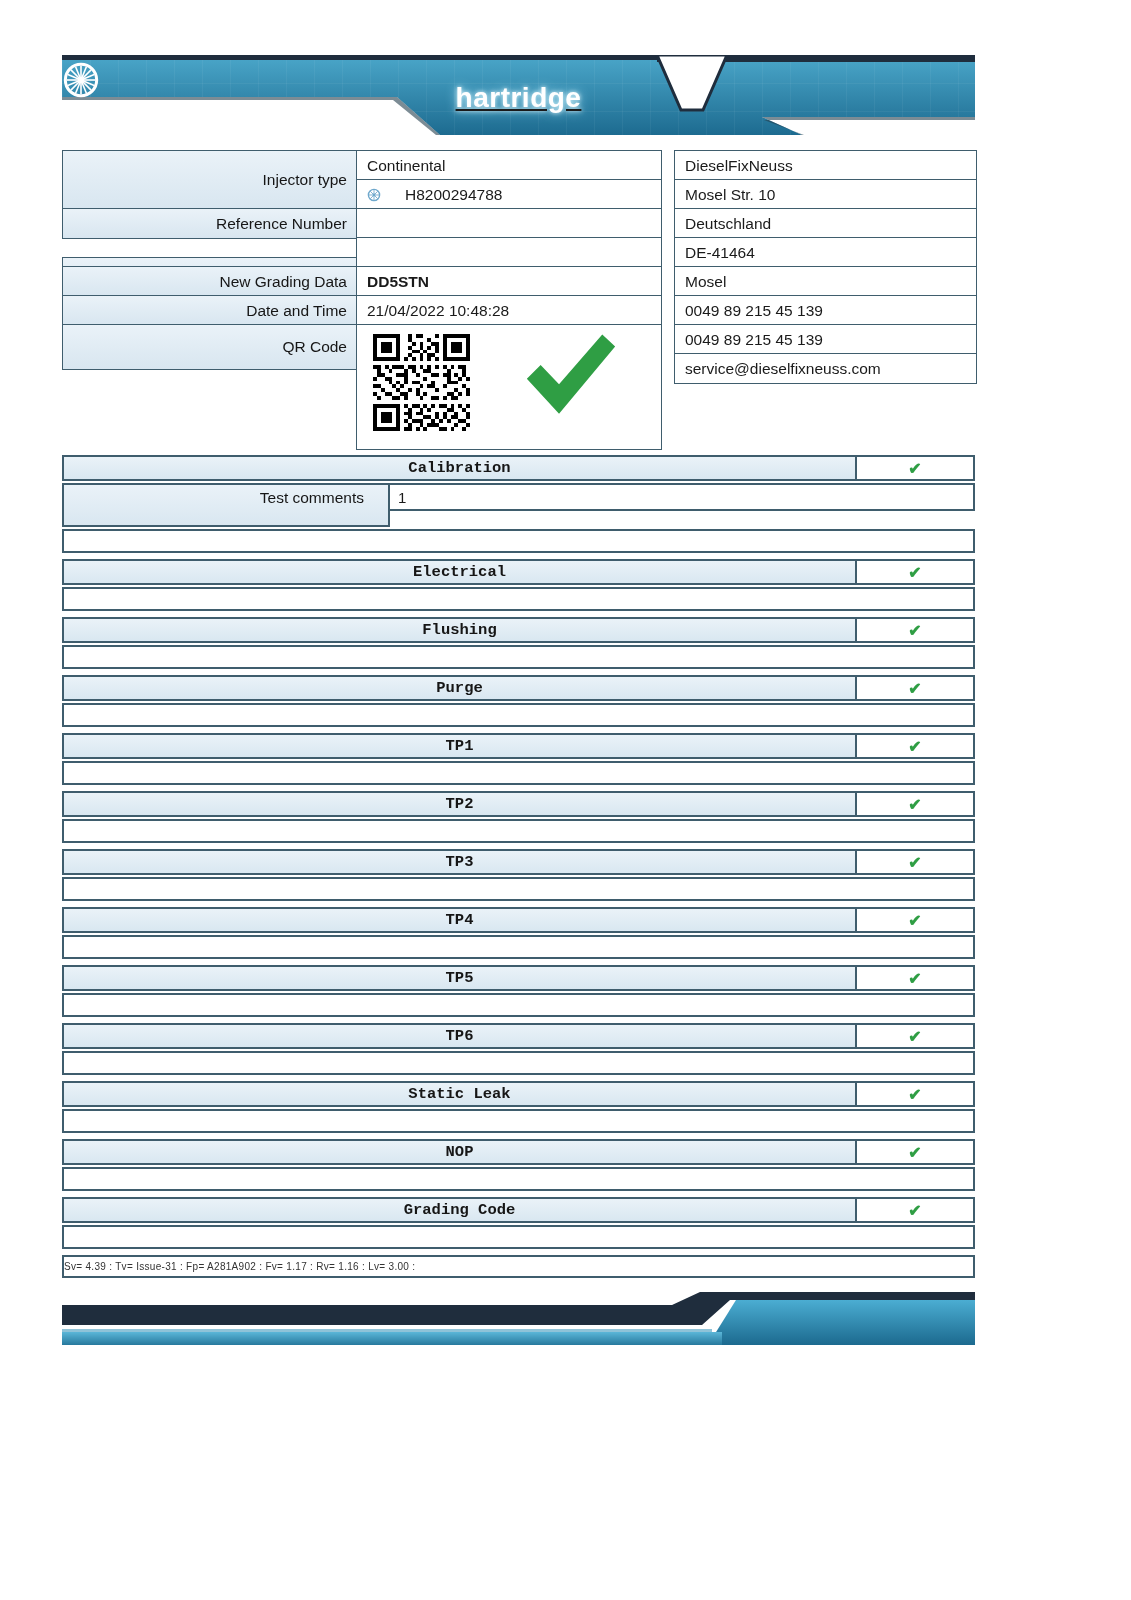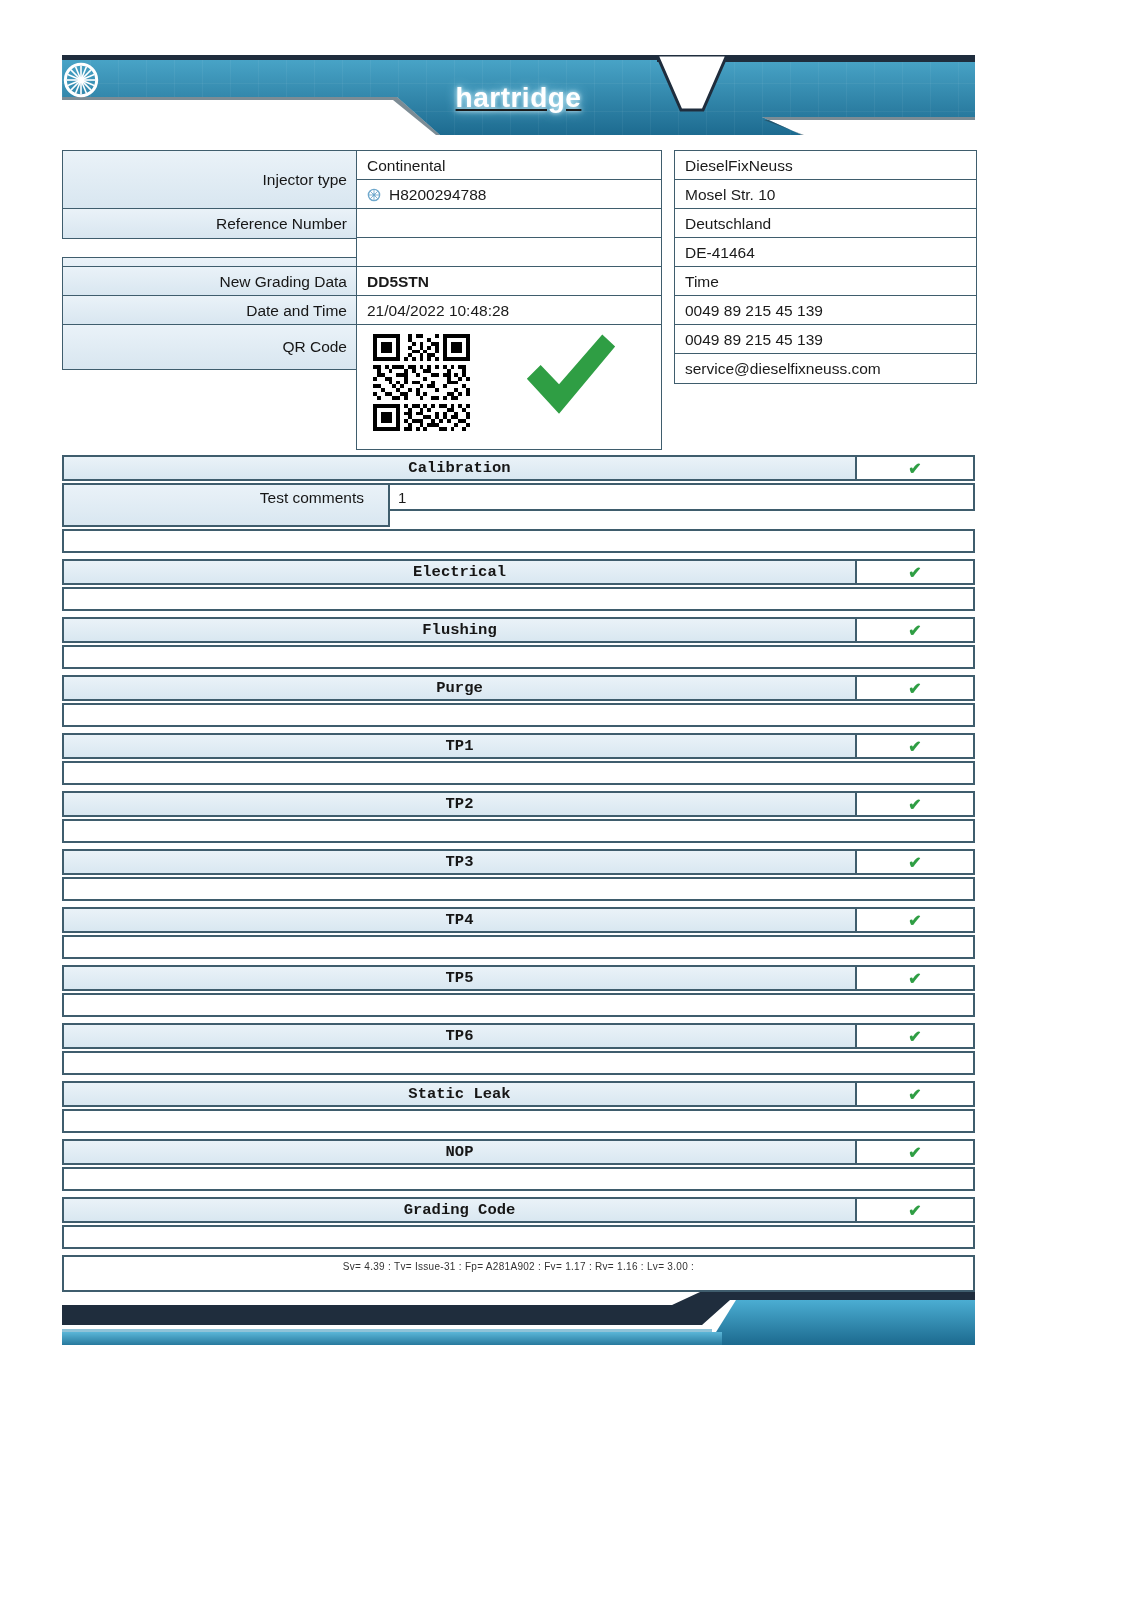--- a/index.html
+++ b/index.html
@@ -36,22 +36,22 @@
              font-weight:bold;font-size:15.5px;text-align:center;height:26px;line-height:23px;color:#161616;font-family:Liberation Mono, monospace;}
   .sec-check{width:120px;box-sizing:border-box;border:2px solid #3f5d6d;margin-left:-2px;background:#fff;
              text-align:center;height:26px;line-height:23px;}
   .checkmark{color:#2f9e44;font-size:16px;font-weight:bold;}
   .sec-empty{box-sizing:border-box;border:2px solid #3f5d6d;background:#fff;height:24px;margin-bottom:6px;}
   .comments{display:flex;margin-bottom:2px;}
   .com-lbl{width:328px;box-sizing:border-box;border:2px solid #3f5d6d;background:linear-gradient(#eaf2f8,#d9e7f1);
            font-weight:normal;font-size:15.5px;text-align:right;padding-right:24px;height:44px;line-height:25px;color:#161616;}
   .com-val{flex:1;box-sizing:border-box;border:2px solid #3f5d6d;margin-left:-2px;background:#fff;
            font-size:15px;padding-left:8px;height:28px;line-height:25px;}
-  .version-row{box-sizing:border-box;border:2px solid #3f5d6d;background:#fff;height:37px;margin-top:4px;
-               text-align:center;font-size:10px;line-height:20px;color:#333;letter-spacing:.3px;}
+  .version-row{box-sizing:border-box;border:2px solid #3f5d6d;background:#fff;height:23px;margin-top:4px;
+               font-size:10px;line-height:20px;color:#333;letter-spacing:.3px;}
 
   
   .fbanner{left:62px;top:1292px;width:913px;height:53px;}
 </style>
 </head>
 <body>
 
 <div class="abs banner">
   <svg width="913" height="80" viewBox="0 0 913 80">
     <defs>
@@ -96,21 +96,21 @@
           <line x1="20" y1="20" x2="33.9" y2="14.3"></line>
       </g>
     </svg>
     <span class="brand">hartridge</span>
   </div>
 </div>
 
 <div class="abs wrap-left">
   <div class="cell lblc" style="left:0;top:0;width:296px;height:60px;">Injector type</div>
   <div class="cell valc" style="left:294px;top:0;width:306px;height:31px;">Continental</div>
-  <div class="cell valc" style="left:294px;top:29px;width:306px;height:31px;gap:8px;">
+  <div class="cell valc" style="left:294px;top:29px;width:306px;height:31px;gap:24px;">
     <svg width="14" height="14" viewBox="0 0 40 40">
       <circle cx="20" cy="20" r="16" fill="none" stroke="#6fa8cc" stroke-width="4"></circle>
       <circle cx="20" cy="20" r="4" fill="#6fa8cc"></circle>
       <g stroke="#6fa8cc" stroke-width="2.4">
         <line x1="20" y1="20" x2="35" y2="20"></line>
           <line x1="20" y1="20" x2="30.6" y2="30.6"></line>
         <line x1="20" y1="20" x2="20" y2="35"></line>
           <line x1="20" y1="20" x2="9.4" y2="30.6"></line>
         <line x1="20" y1="20" x2="5" y2="20"></line>
           <line x1="20" y1="20" x2="9.4" y2="9.4"></line>
@@ -161,21 +161,21 @@
       <polygon points="2,48 17,33 37,54 84,0 98,13 37,86" fill="#2f9e44"></polygon>
     </svg>
   </div>
 </div>
 
 <div class="abs wrap-addr">
   <div class="acell" style="top:0;">DieselFixNeuss</div>
   <div class="acell" style="top:29px;">Mosel Str. 10</div>
   <div class="acell" style="top:58px;">Deutschland</div>
   <div class="acell" style="top:87px;">DE-41464</div>
-  <div class="acell" style="top:116px;">Time</div>
+  <div class="acell" style="top:116px;">Mosel</div>
   <div class="acell" style="top:145px;">0049 89 215 45 139</div>
   <div class="acell" style="top:174px;">0049 89 215 45 139</div>
   <div class="acell" style="top:203px;">service@dieselfixneuss.com</div>
 </div>
 
 <div class="abs sections">
 
   <div>
     <div class="sec-head">
       <div class="sec-title">Calibration</div>

